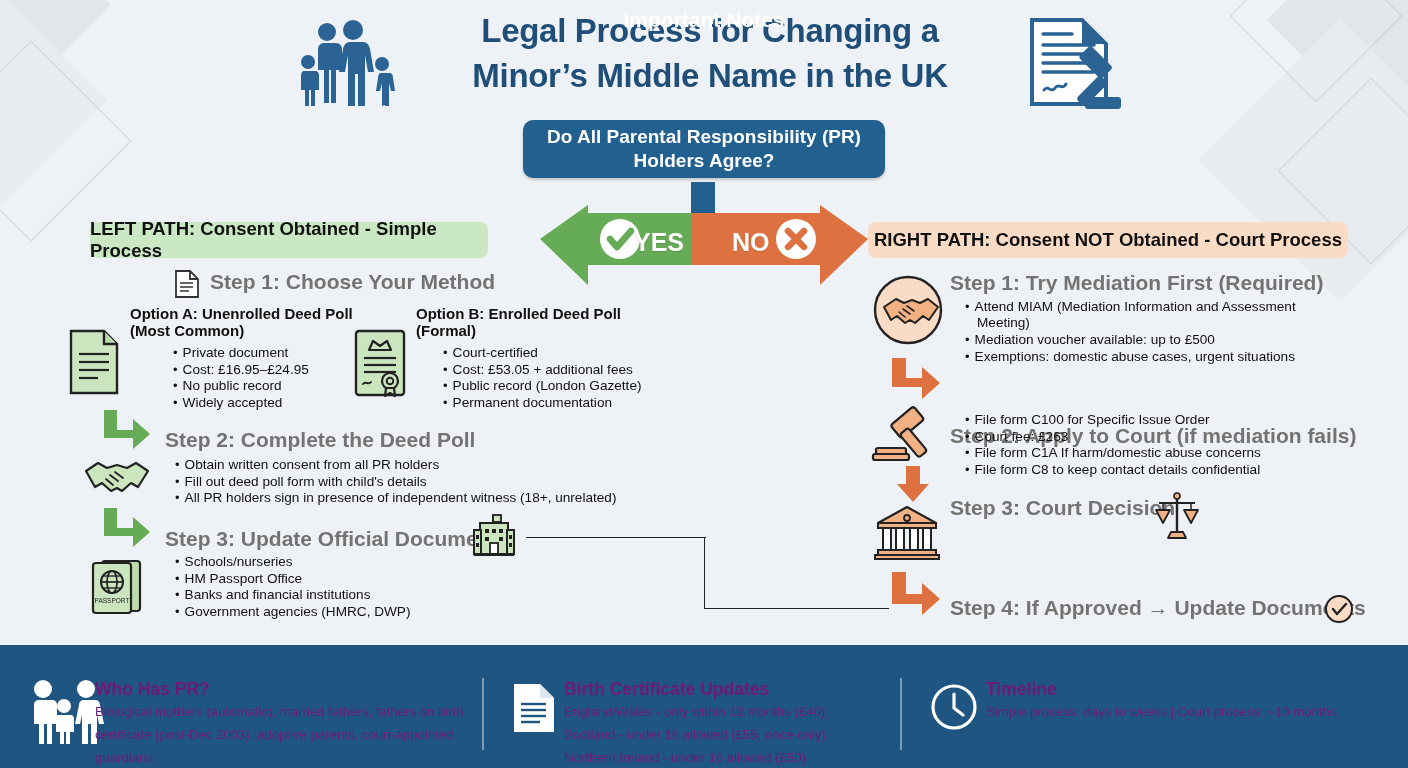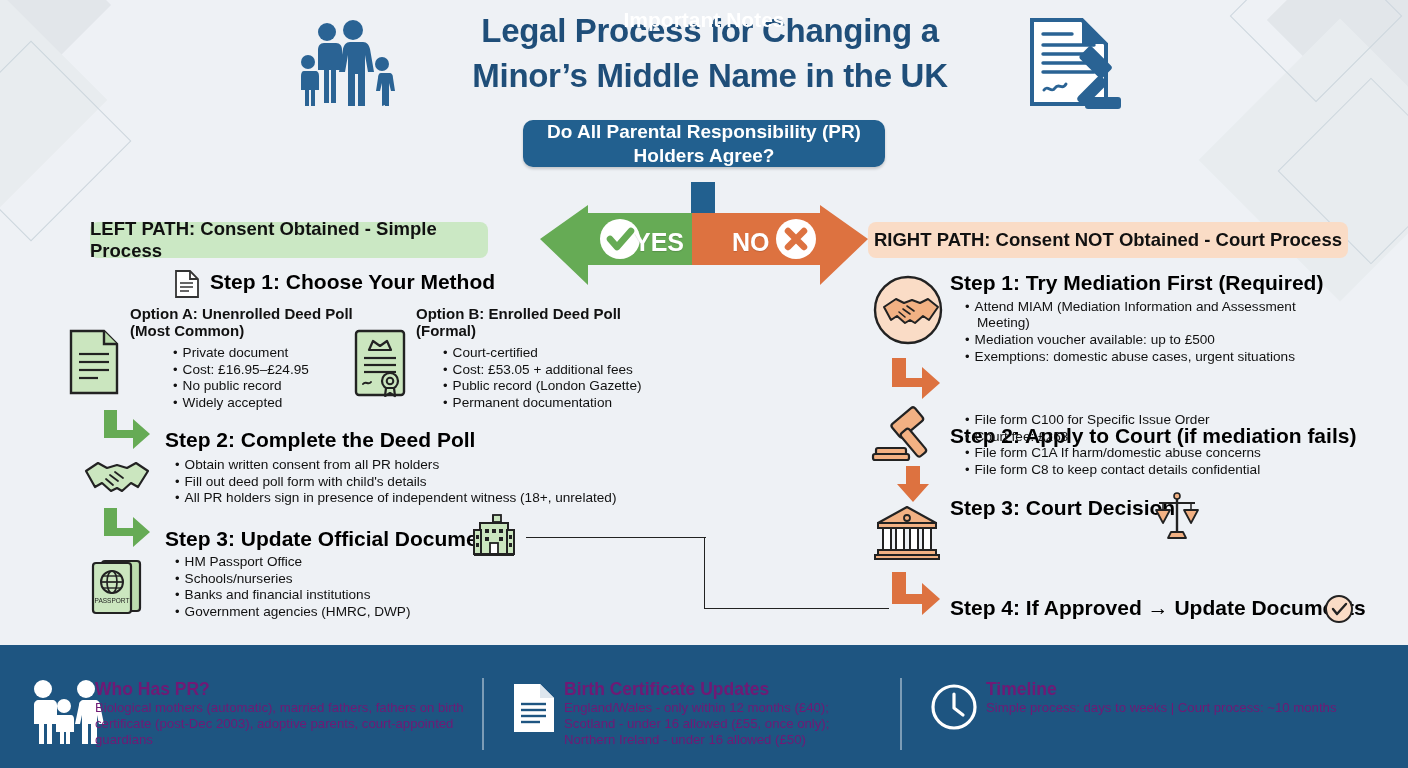--- a/index.html
+++ b/index.html
@@ -23,21 +23,21 @@
   .family-icon{position:absolute;left:296px;top:18px;width:106px;height:88px;}
   .title{
     position:absolute;left:415px;top:8px;width:590px;
     text-align:center;color:#1f4e79;font-weight:bold;
     font-size:33px;line-height:45px;letter-spacing:-0.3px;
   }
   .doc-gavel{position:absolute;left:1014px;top:12px;width:112px;height:100px;}
 
   
   .decision{
-    position:absolute;left:523px;top:120px;width:362px;height:47px;
+    position:absolute;left:523px;top:120px;width:362px;height:58px;
     background:#22608f;border-radius:10px;color:#fff;font-weight:bold;
     font-size:19px;line-height:24px;text-align:center;
     display:flex;align-items:center;justify-content:center;
     box-shadow:0 2px 3px rgba(0,0,0,.18);
   }
   .down-arrow{position:absolute;left:661px;top:182px;width:84px;height:80px;}
 
   
   .yes-arrow{position:absolute;left:540px;top:205px;width:176px;height:68px;}
   .no-arrow{position:absolute;left:692px;top:205px;width:176px;height:68px;}
@@ -51,37 +51,37 @@
   
   .path-badge{
     position:absolute;height:36px;border-radius:8px;
     display:flex;align-items:center;font-weight:bold;font-size:18.5px;color:#111;
   }
   .badge-left{left:90px;top:222px;width:398px;justify-content:center;}
   .badge-right{left:868px;top:222px;width:480px;justify-content:center;background:#fadcc6;}
   .badge-left{background:#cbe8c4;}
 
   
-  .step-h{position:absolute;font-weight:bold;color:#000000;font-size:21px;white-space:nowrap;}
+  .step-h{position:absolute;font-weight:bold;color:#737373;font-size:21px;white-space:nowrap;}
   .bullets{position:absolute;color:#111;font-size:13.6px;line-height:16.2px;}
   .bullets li{margin:0 0 0.5px 0;}
   .bullets ul{margin:0;padding-left:15px;list-style:none;}
   .bullets li:before{content:"•";margin-left:-12px;margin-right:5px;font-size:13px;}
 
   .sub-h{position:absolute;font-weight:bold;color:#111;font-size:15px;line-height:17px;}
 
   
   .footer{position:absolute;left:0;top:645px;width:1408px;height:123px;background:#1e5581;}
   .footer-title{
     position:absolute;left:0;top:8px;width:1408px;text-align:center;
     color:#fff;font-weight:bold;font-size:21px;
   }
   .f-col{position:absolute;color:#701a75;}
   .f-head{font-weight:bold;font-size:17.5px;line-height:20px;margin-bottom:1px;}
-  .f-body{font-size:13.2px;line-height:16px;}
+  .f-body{font-size:13.2px;line-height:23px;}
   .f-div{position:absolute;top:678px;width:2px;height:72px;background:rgba(255,255,255,.42);}
 
   .conn{position:absolute;border:1.6px solid #222;}
   svg{display:block;overflow:visible;}
 </style>
 </head>
 <body>
 
 <div class="stage">
 
@@ -299,22 +299,22 @@
       <circle cx="24" cy="25" r="11" fill="none" stroke="#222" stroke-width="2"></circle>
       <ellipse cx="24" cy="25" rx="5" ry="11" fill="none" stroke="#222" stroke-width="1.7"></ellipse>
       <line x1="13" y1="25" x2="35" y2="25" stroke="#222" stroke-width="1.7"></line>
       <line x1="15" y1="19" x2="33" y2="19" stroke="#222" stroke-width="1.4"></line>
       <line x1="15" y1="31" x2="33" y2="31" stroke="#222" stroke-width="1.4"></line>
       <text x="24" y="46" font-size="6.5" font-family="Liberation Sans, sans-serif" text-anchor="middle" fill="#222">PASSPORT</text>
     </svg>
   </div>
   <div class="bullets" style="left:172px;top:554px;width:340px;">
     <ul>
+      <li>Schools/nurseries</li>
       <li>HM Passport Office</li>
-      <li>Schools/nurseries</li>
       <li>Banks and financial institutions</li>
       <li>Government agencies (HMRC, DWP)</li>
     </ul>
   </div>
 
   <div class="path-badge badge-right">
     <span>RIGHT PATH: Consent NOT Obtained - Court Process</span>
   </div>
 
   <div style="position:absolute;left:872px;top:274px;width:72px;height:72px;">

